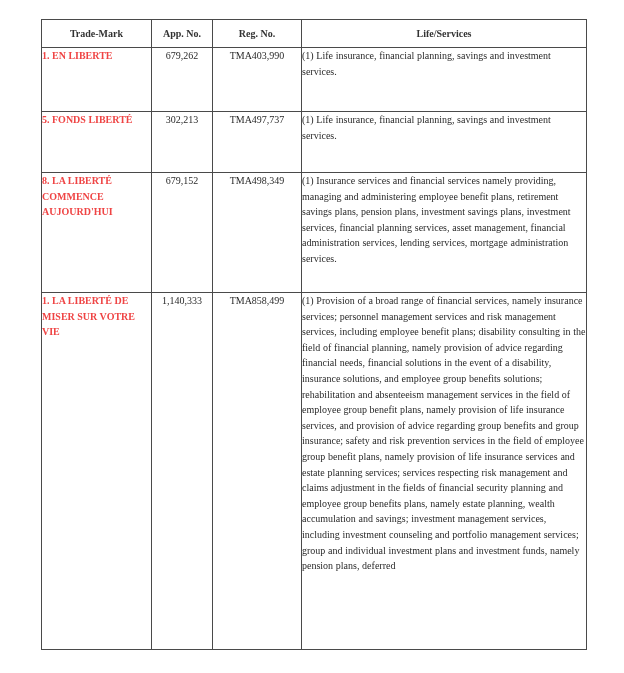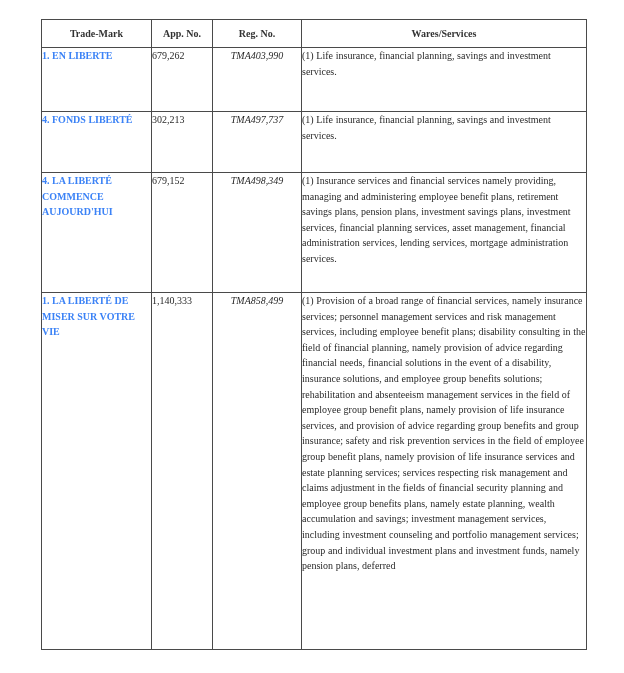--- a/index.html
+++ b/index.html
@@ -44,30 +44,29 @@
       color: #333;
     }
     col.c1 { width: 110px; }
     col.c2 { width: 61px; }
     col.c3 { width: 89px; }
     col.c4 { width: 285px; }
 
     .cell-mark {
       font-weight: bold;
       padding: 7px 6px 0 7px;
-      color: #3b82f6;
+      color: #ef4444;
     }
     .cell-app {
-      text-align: left;
+      text-align: center;
       padding: 7px 3px 0 3px;
     }
     .cell-reg {
       text-align: center;
       padding: 7px 2px 0 2px;
-      font-style: italic;
     }
     .cell-wares {
       padding: 7px 6px 4px 6px;
       margin-top: 28px;
     }
     tr.r1 td { height: 63px; }
     tr.r2 td { height: 60px; }
     tr.r3 td { height: 119px; }
     tr.r4 td { height: 356px; }
     .wares-text {
@@ -84,42 +83,42 @@
       <col class="c1">
         <col class="c2">
         <col class="c3">
         <col class="c4">
     </colgroup>
     <thead>
       <tr>
         <th>Trade-Mark</th>
         <th>App. No.</th>
         <th>Reg. No.</th>
-        <th>Wares/Services</th>
+        <th>Life/Services</th>
       </tr>
     </thead>
     <tbody>
       <tr class="r1">
         <td class="cell-mark">1. EN LIBERTE</td>
         <td class="cell-app">679,262</td>
         <td class="cell-reg">TMA403,990</td>
         <td class="cell-wares">
           <span class="wares-text">(1) Life insurance, financial planning, savings and investment services.</span>
         </td>
       </tr>
       <tr class="r2">
-        <td class="cell-mark">4. FONDS LIBERTÉ</td>
+        <td class="cell-mark">5. FONDS LIBERTÉ</td>
         <td class="cell-app">302,213</td>
         <td class="cell-reg">TMA497,737</td>
         <td class="cell-wares">
           <span class="wares-text">(1) Life insurance, financial planning, savings and investment services.</span>
         </td>
       </tr>
       <tr class="r3">
-        <td class="cell-mark">4. LA LIBERTÉ COMMENCE AUJOURD'HUI</td>
+        <td class="cell-mark">8. LA LIBERTÉ COMMENCE AUJOURD'HUI</td>
         <td class="cell-app">679,152</td>
         <td class="cell-reg">TMA498,349</td>
         <td class="cell-wares">
           <span class="wares-text">(1) Insurance services and financial services namely providing, managing and administering employee benefit plans, retirement savings plans, pension plans, investment savings plans, investment services, financial planning services, asset management, financial administration services, lending services, mortgage administration services.</span>
         </td>
       </tr>
       <tr class="r4">
         <td class="cell-mark">1. LA LIBERTÉ DE MISER SUR VOTRE VIE</td>
         <td class="cell-app" style="word-break: break-all;">1,140,333</td>
         <td class="cell-reg">TMA858,499</td>

